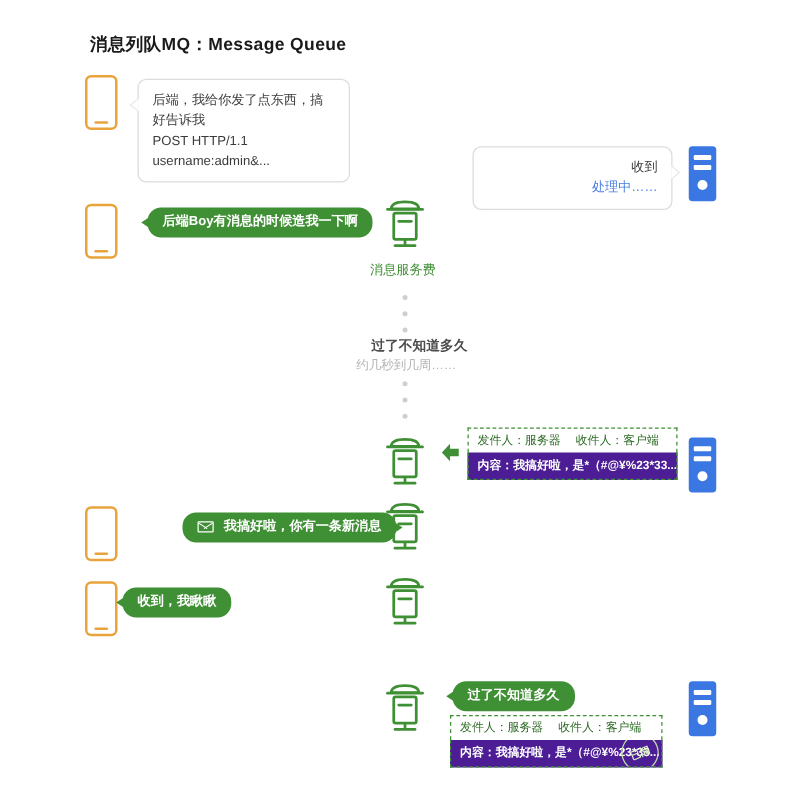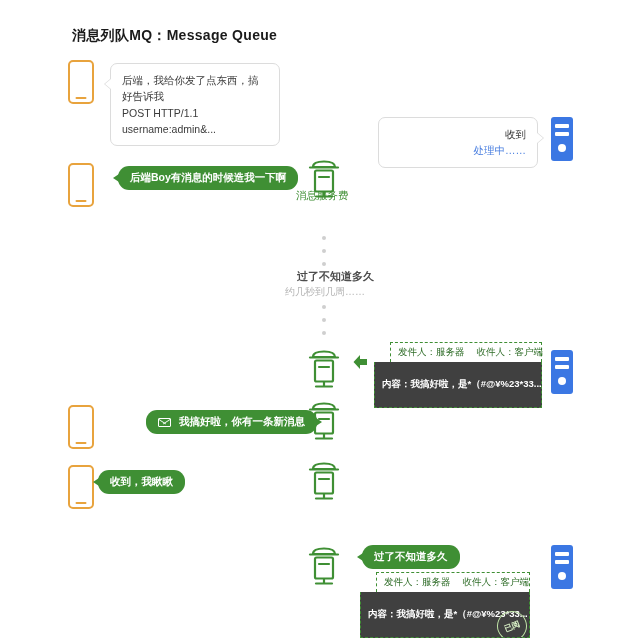--- a/index.html
+++ b/index.html
@@ -117,26 +117,25 @@
   .time-sub{
     position:absolute;font-size:10px;color:#b4b4b4;white-space:nowrap;
   }
 
   
   .packet{position:absolute;box-sizing:border-box;}
   .packet .pk-head{
     border:1px dashed #3f8f34;border-bottom:none;background:#fff;
     color:#2d6b26;font-size:9.5px;padding:3px 7px;white-space:nowrap;
     box-sizing:border-box;
-    margin-left:16px;
   }
   .packet .pk-head .who{margin-right:12px;}
   .packet .pk-body{
-    background:#404040;color:#fff;font-size:9.5px;font-weight:bold;
-    padding:16px 7px;white-space:nowrap;position:relative;
+    background:#4c1d95;color:#fff;font-size:9.5px;font-weight:bold;
+    padding:4px 7px;white-space:nowrap;position:relative;
     border:1px dashed #3f8f34;border-top:none;box-sizing:border-box;
     overflow:hidden;
   }
   .stamp{
     position:absolute;right:2px;bottom:-4px;
     width:30px;height:30px;border-radius:50%;
     border:1.4px solid #bfe3a6;
     display:flex;align-items:center;justify-content:center;
     font-size:8px;color:#d8f0c6;font-weight:bold;
     transform:rotate(-22deg);box-sizing:border-box;
@@ -182,21 +181,21 @@
   <div class="mq-icon" style="left:306px;top:158px;">
     <svg width="36" height="42" viewBox="0 0 36 42" fill="none" stroke="#3f8f34" stroke-width="2.2">
       <path d="M7 9 C7 5.5 10.5 3.5 18 3.5 C25.5 3.5 29 5.5 29 9 Z" stroke-linejoin="round"></path>
       <line x1="4" y1="9.5" x2="32" y2="9.5" stroke-linecap="round"></line>
       <rect x="9" y="12.5" width="18" height="21" rx="1.5"></rect>
       <line x1="13" y1="19" x2="23" y2="19" stroke-linecap="round"></line>
       <line x1="18" y1="33.5" x2="18" y2="38"></line>
       <line x1="10" y1="38.5" x2="26" y2="38.5" stroke-linecap="round"></line>
     </svg>
   </div>
-  <div style="position:absolute;left:296px;top:189px;font-size:10.5px;color:#3f8f34;white-space:nowrap;">消息服务费</div>
+  <div style="position:absolute;left:296px;top:209px;font-size:10.5px;color:#3f8f34;white-space:nowrap;">消息服务费</div>
 
   <div class="dots" style="left:322px;top:236px;">
     <b></b>
       <b></b>
       <b></b>
   </div>
   <div class="time-main" style="left:285px;top:269px;margin-left:12px;">过了不知道多久</div>
   <div class="time-sub" style="left:285px;top:285px;">约几秒到几周……</div>
   <div class="dots" style="left:322px;top:305px;">
     <b></b>

